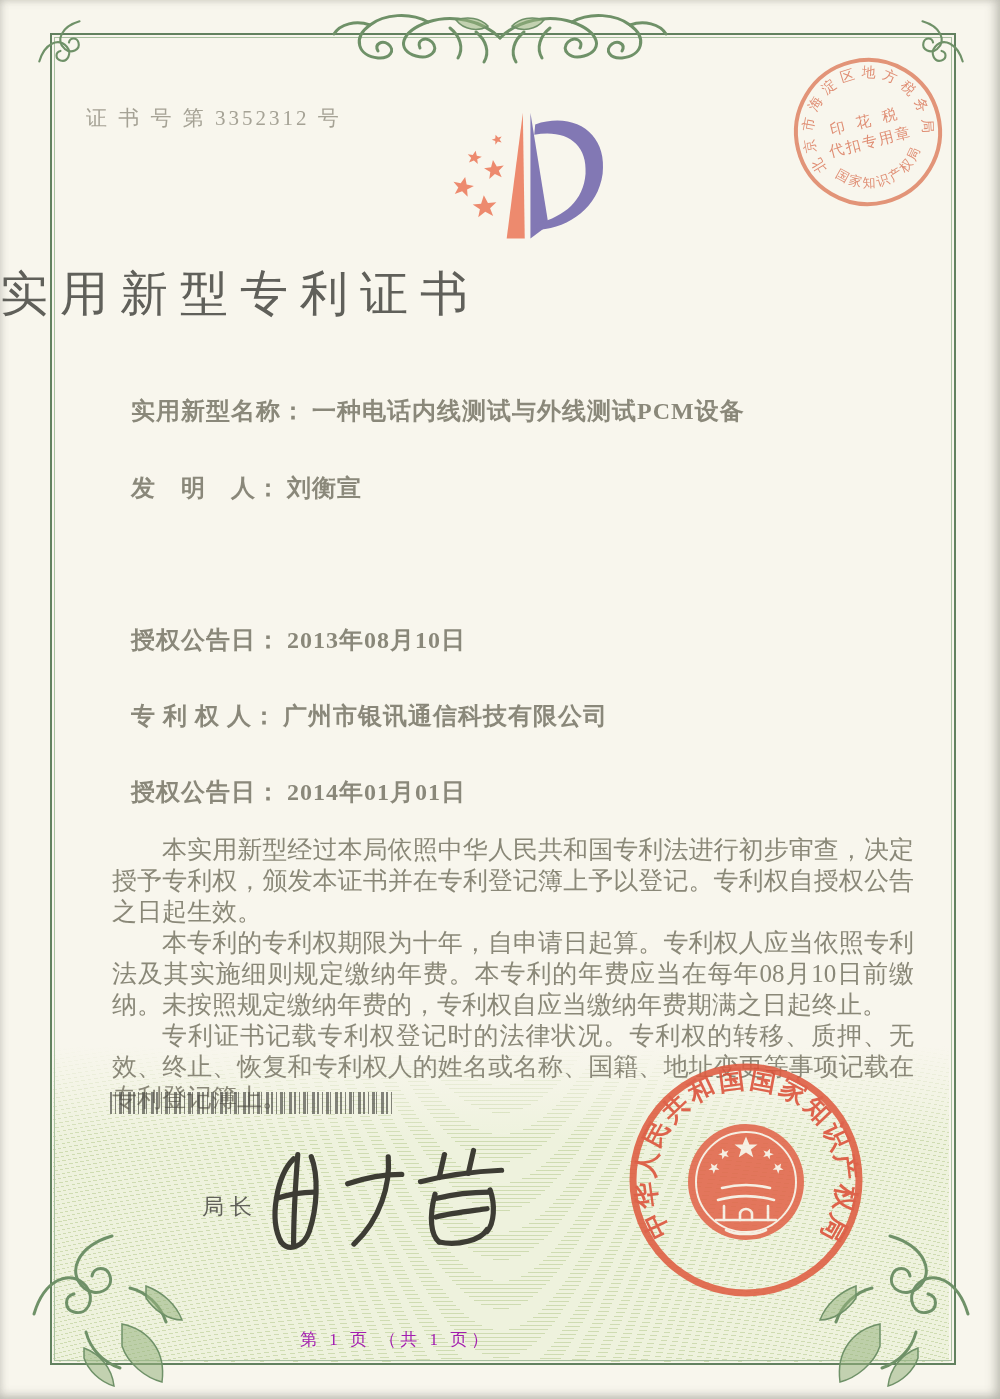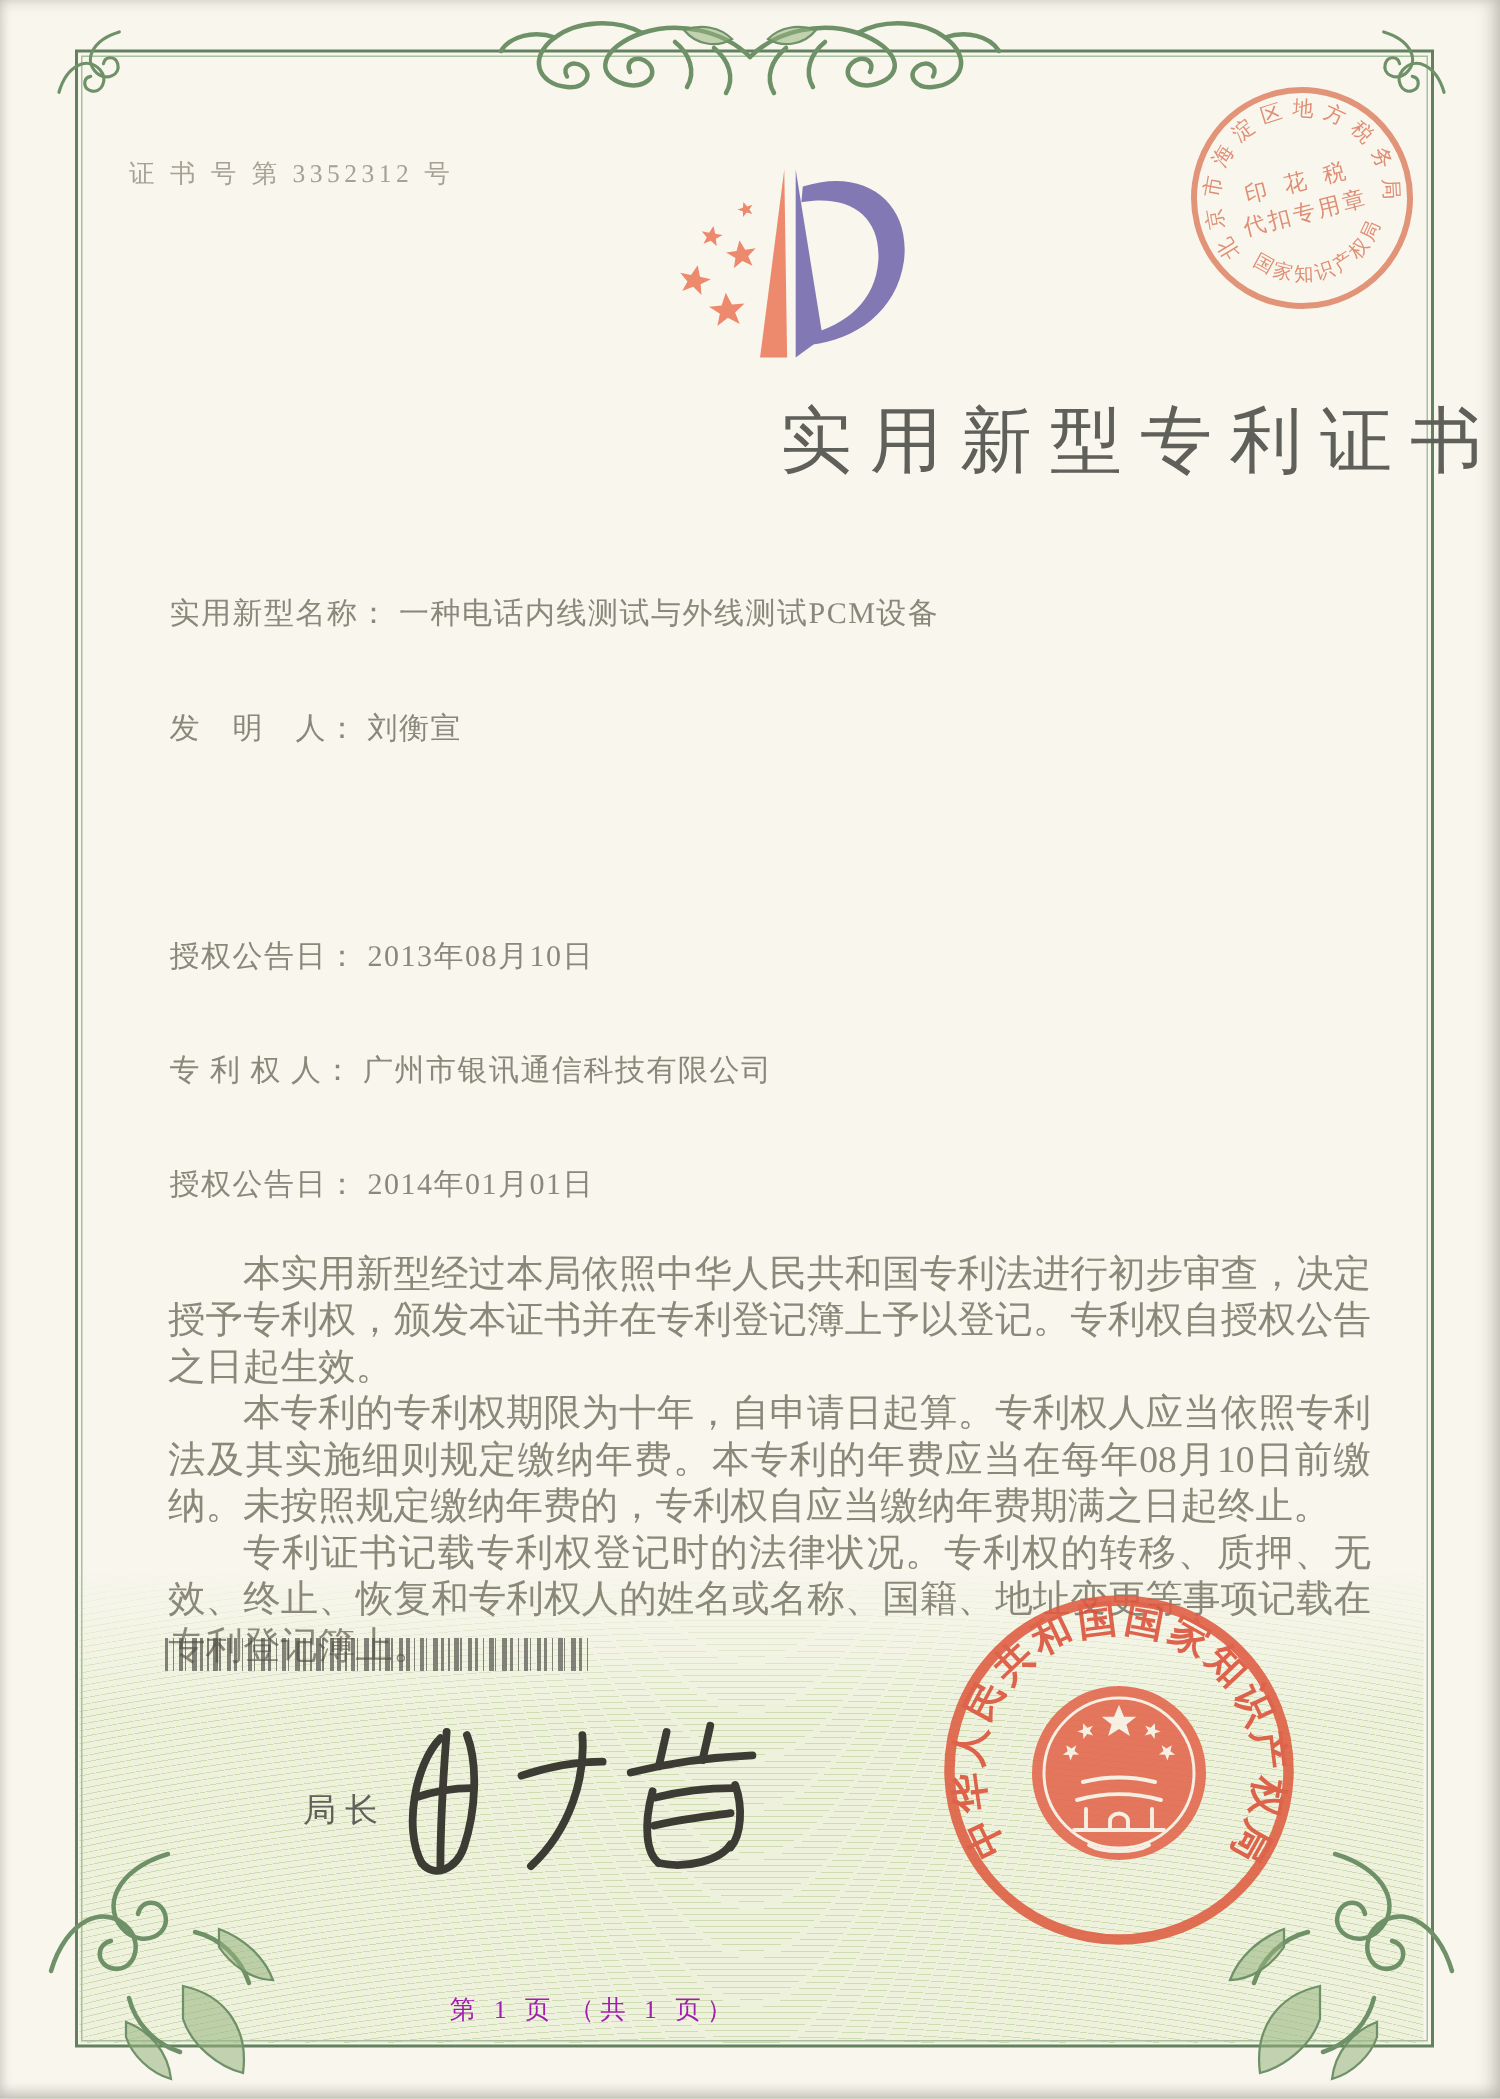--- a/index.html
+++ b/index.html
@@ -27,24 +27,24 @@
   .guilloche::before{
     content:"";position:absolute;left:0;top:0;right:0;height:95px;
     background:linear-gradient(#f8f6ed, rgba(248,246,237,0));
   }
   
   .orn{position:absolute;z-index:4;pointer-events:none;}
   .orn path{fill:none;stroke:#6f9168;stroke-width:3;stroke-linecap:round;}
   .orn .leaf{fill:rgba(149,178,125,.55);stroke:#6f9168;stroke-width:1.5;}
   .orn.small path{stroke-width:4;}
   
-  .cert-no{position:absolute;left:86px;top:104px;font-size:17px;letter-spacing:3px;color:#a5a295;z-index:5;}
-  .title{position:absolute;left:0;top:262px;width:1000px;text-align:right;
+  .cert-no{position:absolute;left:86px;top:104px;font-size:21px;letter-spacing:3px;color:#a5a295;z-index:5;}
+  .title{position:absolute;left:0;top:262px;width:1000px;text-align:left;
     font-size:48px;letter-spacing:12px;color:#60605a;z-index:5;}
-  .field{position:absolute;left:113px;font-size:20px;color:#8a887a;letter-spacing:1px;z-index:5;white-space:nowrap;}
+  .field{position:absolute;left:131px;font-size:24px;color:#8a887a;letter-spacing:1px;z-index:5;white-space:nowrap;font-weight:bold;}
   .field .val{margin-left:6px;}
   .paras{position:absolute;left:112px;top:834px;width:802px;z-index:5;
     font-size:25px;line-height:31px;color:#8a8878;text-align:justify;}
   .paras p{margin:0;text-indent:2em;}
   .barcode{position:absolute;left:110px;top:1092px;width:283px;height:22px;z-index:5;opacity:.68;
     background:repeating-linear-gradient(90deg,
       #4c4c46 0 2px, transparent 2px 5px,
       #4c4c46 5px 6px, transparent 6px 9px,
       #4c4c46 9px 12px, transparent 12px 13px,
       #4c4c46 13px 14px, transparent 14px 18px,

